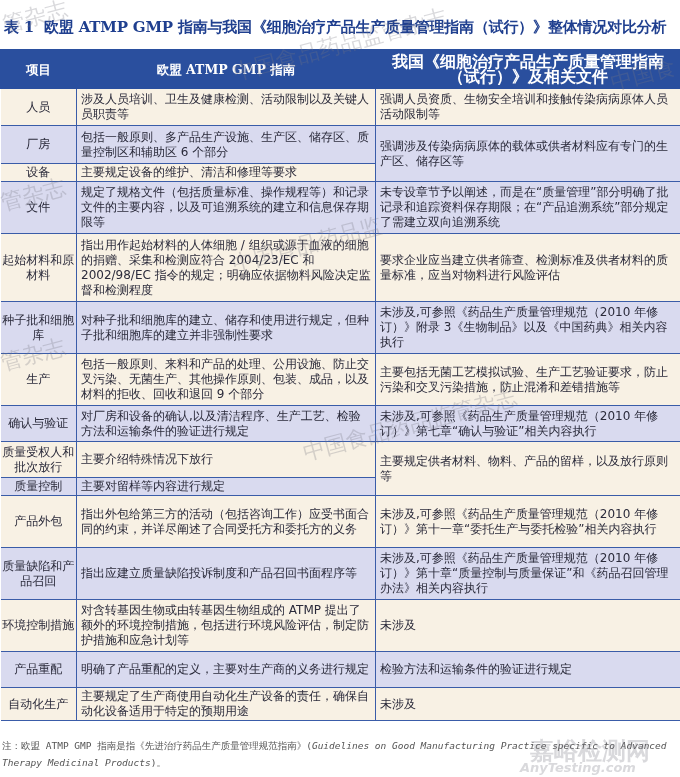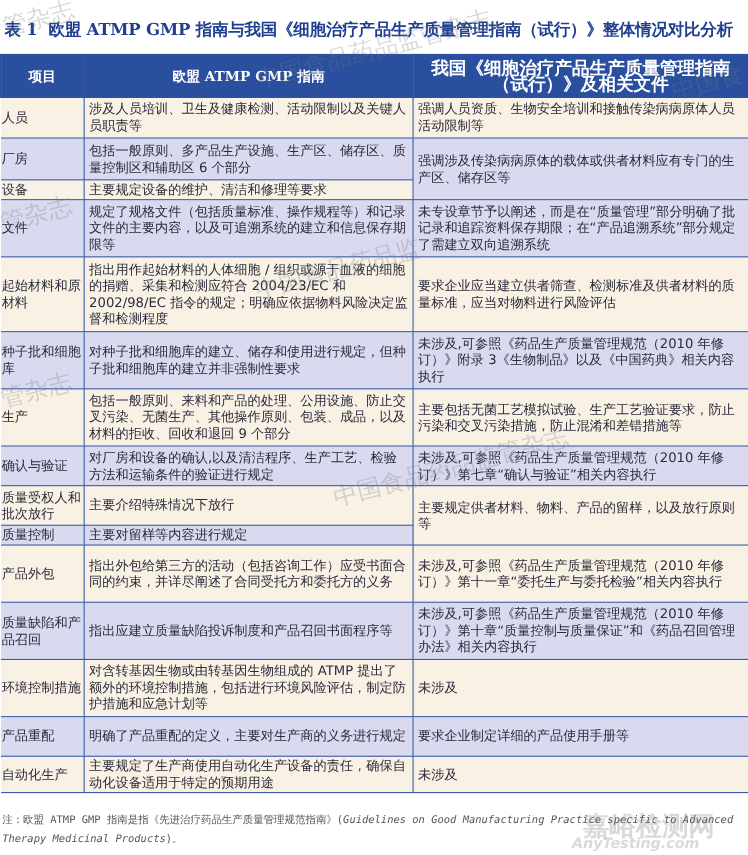--- a/index.html
+++ b/index.html
@@ -8,21 +8,21 @@
   .title { position: absolute; left: 4px; top: 18px; font-family: "DejaVu Serif", serif;
            font-size: 15px; font-weight: bold; color: #1f3f8f; white-space: nowrap; letter-spacing: -0.2px; }
   .title .num { margin-right: 10px; }
   table { position: absolute; left: 0; top: 49px; width: 680px; border-collapse: collapse; table-layout: fixed; }
   col.c1 { width: 76px; } col.c2 { width: 299px; } col.c3 { width: 305px; }
   th { background: #2a4f9e; color: #ffffff; font-family: "DejaVu Serif", serif; font-weight: bold;
        font-size: 12.5px; line-height: 15px; padding: 4px 2px; border: 1px solid #2a4f9e; text-align: center; }
   th.h3 { font-size: 16px; }
   td { font-size: 12px; line-height: 15px; padding: 1px 4px; vertical-align: middle;
        border-top: 1px solid #3a5ca8; border-bottom: 1px solid #3a5ca8; border-left: 1px solid #3a5ca8; border-right: 1px solid #3a5ca8; }
-  td:first-child { border-left: none; text-align: left; padding: 1px 1px; }
+  td:first-child { border-left: none; text-align: center; padding: 1px 1px; }
   td:last-child { border-right: none; }
   tr.odd td { background: #f8f1e4; }
   tr.even td { background: #d9daef; }
   td.cn-odd { background: #f8f1e4 !important; }
   td.cn-even { background: #d9daef !important; }
   .note { position: absolute; left: 2px; top: 737px; width: 676px; font-size: 9.5px; line-height: 17px;
           color: #555; font-family: "DejaVu Sans Mono", monospace; }
   .note .it { font-style: italic; }
   .watermark { position: absolute; color: rgba(120,120,130,0.28); font-size: 22px; pointer-events: none;
                transform: rotate(-15deg); white-space: nowrap; font-family: "DejaVu Sans", sans-serif; }
@@ -107,21 +107,21 @@
       <td>未涉及,可参照《药品生产质量管理规范（2010 年修订）》第十章“质量控制与质量保证”和《药品召回管理办法》相关内容执行</td>
     </tr>
     <tr class="odd" style="height:52px">
       <td>环境控制措施</td>
       <td>对含转基因生物或由转基因生物组成的 ATMP 提出了额外的环境控制措施，包括进行环境风险评估，制定防护措施和应急计划等</td>
       <td>未涉及</td>
     </tr>
     <tr class="even" style="height:36px">
       <td>产品重配</td>
       <td>明确了产品重配的定义，主要对生产商的义务进行规定</td>
-      <td>要求企业制定详细的产品使用手册等</td>
+      <td>检验方法和运输条件的验证进行规定</td>
     </tr>
     <tr class="odd" style="height:29px">
       <td>自动化生产</td>
       <td>主要规定了生产商使用自动化生产设备的责任，确保自动化设备适用于特定的预期用途</td>
       <td>未涉及</td>
     </tr>
   </tbody>
 </table>
 
 <div class="note">

